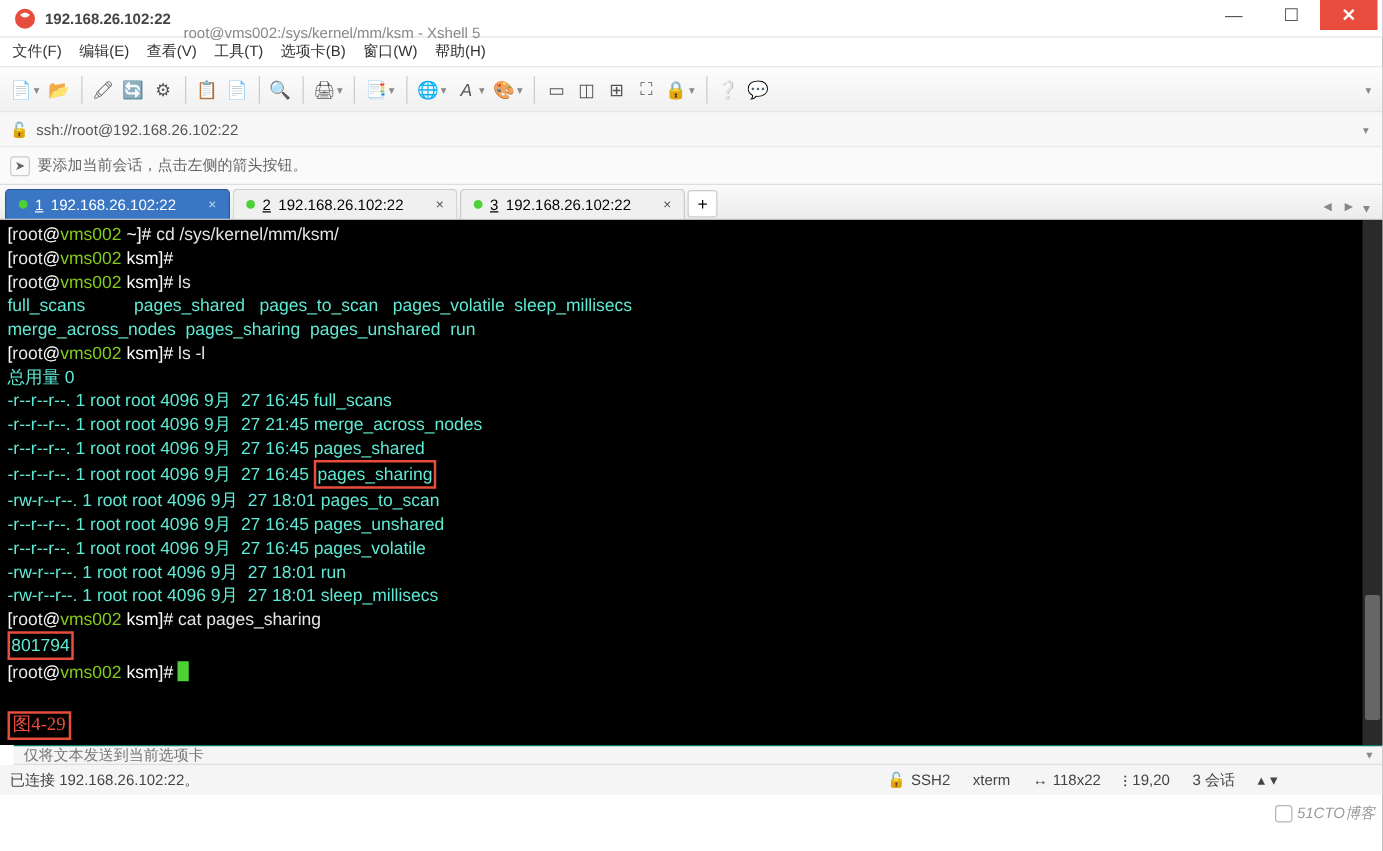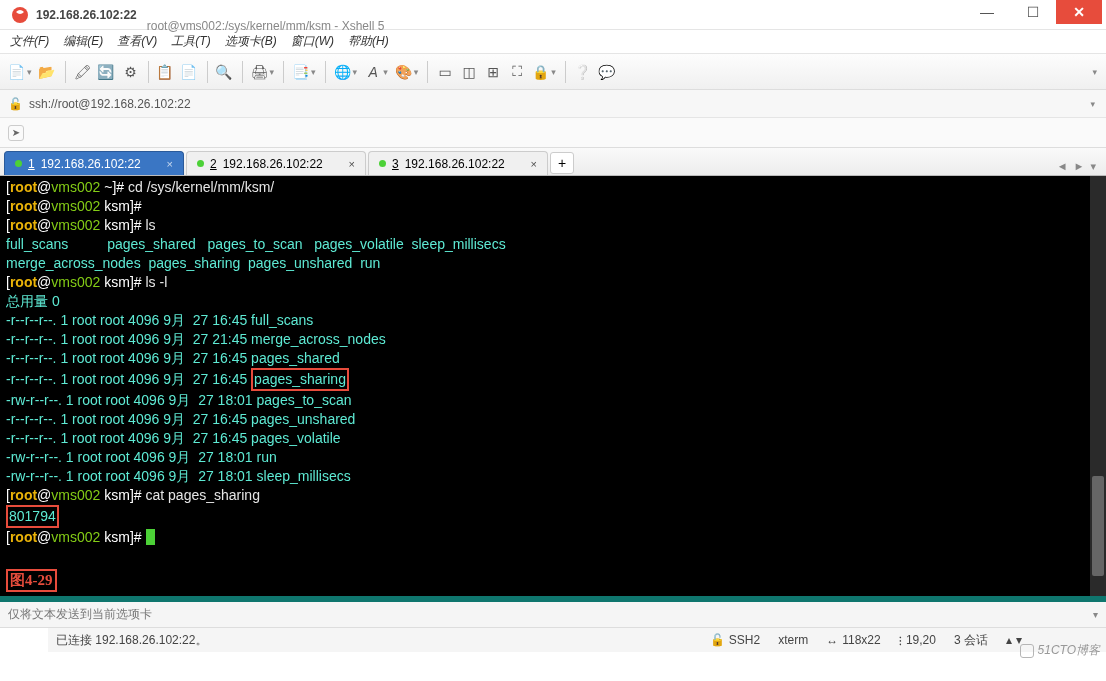--- a/index.html
+++ b/index.html
@@ -4,21 +4,21 @@
 <style>
 *{margin:0;padding:0;box-sizing:border-box;font-family:"Microsoft YaHei",Tahoma,sans-serif;}
 html,body{width:1106px;height:681px;overflow:hidden;background:#fff;}
 .titlebar{height:30px;background:#fff;display:flex;align-items:center;padding:0 4px;border-bottom:1px solid #e5e5e5;}
 .titlebar .logo{width:20px;height:20px;display:flex;align-items:center;justify-content:center;margin:0 6px;}
 .titlebar .title{font-size:12px;color:#444;flex:0 0 auto;font-weight:bold;margin-right:10px;}
 .titlebar .subtitle{font-size:12px;color:#888;flex:1;margin-top:23px;}
 .winbtns{display:flex;height:100%;}
 .winbtn{width:46px;height:24px;display:flex;align-items:center;justify-content:center;font-size:14px;color:#555;}
 .winbtn.close{background:#e74c3c;color:#fff;font-weight:bold;}
-.menubar{height:24px;display:flex;align-items:center;padding:0 10px;gap:14px;font-size:12px;color:#333;border-bottom:1px solid #e5e5e5;font-style:italic;}
+.menubar{height:24px;display:flex;align-items:center;padding:0 10px;gap:14px;font-size:12px;color:#333;border-bottom:1px solid #e5e5e5;}
 .menubar span{cursor:default;}
 .toolbar{height:36px;display:flex;align-items:center;padding:0 6px;gap:2px;border-bottom:1px solid #ddd;background:linear-gradient(#fdfdfd,#f0f0f0);}
 .tbtn{width:22px;height:22px;display:flex;align-items:center;justify-content:center;font-size:14px;color:#555;border-radius:3px;}
 .tsep{width:1px;height:22px;background:#ccc;margin:0 4px;}
 .tdrop{font-size:9px;color:#888;margin-left:-3px;margin-right:3px;}
 .addrbar{height:28px;display:flex;align-items:center;padding:0 8px;gap:6px;font-size:12px;color:#555;background:#f7f7f7;border-bottom:1px solid #e5e5e5;}
 .addrbar .lock{font-size:12px;color:#888;}
 .infobar{height:30px;display:flex;align-items:center;padding:0 8px;gap:6px;font-size:12px;color:#666;background:#fafafa;border-bottom:1px solid #ddd;}
 .infobar .arrow{width:16px;height:16px;border:1px solid #ccc;border-radius:3px;display:flex;align-items:center;justify-content:center;font-size:10px;}
 .tabbar{height:28px;display:flex;align-items:flex-end;background:linear-gradient(#fafafa,#ececec);border-bottom:1px solid #bbb;padding:0 4px;gap:2px;position:relative;}
@@ -28,33 +28,33 @@
 .tab .num{text-decoration:underline;}
 .tab .x{font-size:11px;margin-left:auto;opacity:.7;}
 .newtab{width:24px;height:22px;display:flex;align-items:center;justify-content:center;border:1px solid #ccc;background:#fff;font-size:14px;border-radius:3px;margin-bottom:1px;}
 .tabnav{margin-left:auto;display:flex;gap:2px;padding-right:4px;}
 .tabnav div{font-size:11px;color:#888;padding:2px;}
 .terminal{height:420px;background:#000;position:relative;font-family:Consolas,"Courier New",monospace;font-size:14px;line-height:19px;color:#e5e5e5;overflow:hidden;}
 .terminal .content{padding:2px 6px;white-space:pre;}
 .terminal .scrollbar{position:absolute;right:0;top:0;width:16px;height:100%;background:#2a2a2a;}
 .terminal .scrollbar .thumb{position:absolute;left:2px;right:2px;top:300px;height:100px;background:#666;border-radius:2px;}
 .prompt-open{color:#fff;}
-.prompt-user{color:#eab308;font-weight:bold;}
+.prompt-user{color:#e5e5e5;}
 .prompt-at{color:#fff;}
 .prompt-host{color:#84cc16;}
 .prompt-path{color:#fff;}
 .prompt-close{color:#fff;}
 .cmd{color:#e5e5e5;}
 .out{color:#5eead4;}
 .box-red{border:2px solid #e74c3c;padding:0 1px;display:inline-block;}
 .annotation{color:#e74c3c;font-family:"Microsoft YaHei";font-weight:bold;font-size:15px;position:absolute;}
 .cursor{display:inline-block;width:9px;height:16px;background:#4cd137;vertical-align:text-bottom;}
-.fig-label{position:absolute;bottom:4px;left:6px;color:#e74c3c;font-weight:bold;font-family:"Microsoft YaHei";font-size:15px;border:2px solid #e74c3c;padding:0 2px;}
-.sendbar{height:32px;background:#f5f5f5;border-top:6px solid #0f766e;border-bottom:1px solid #ddd;display:flex;align-items:center;padding:0 8px;font-size:12px;color:#777;}
-.statusbar{height:24px;background:#f5f5f5;display:flex;align-items:center;padding:0 8px;font-size:12px;color:#444;gap:18px;margin-left:48px;}
+.fig-label{position:absolute;bottom:4px;left:6px;color:#e74c3c;font-weight:normal;font-family:"Microsoft YaHei";font-size:15px;border:2px solid #e74c3c;padding:0 2px;}
+.sendbar{height:16px;background:#f5f5f5;border-top:1px solid #0f766e;border-bottom:1px solid #ddd;display:flex;align-items:center;padding:0 8px;font-size:12px;color:#777;margin-left:11px;}
+.statusbar{height:24px;background:#f5f5f5;display:flex;align-items:center;padding:0 8px;font-size:12px;color:#444;gap:18px;}
 .statusbar .left{flex:1;}
 .statusbar .seg{display:flex;align-items:center;gap:4px;}
 .watermark{position:absolute;right:6px;bottom:22px;color:#888;font-size:12px;opacity:.85;font-style:italic;display:flex;align-items:center;gap:4px;}
 .watermark .wmlogo{width:14px;height:14px;border:1px solid #aaa;border-radius:3px;display:inline-block;}
 </style>
 </head>
 <body>
 
 <div class="titlebar">
   <div class="logo">
@@ -126,20 +126,21 @@
 
 <div class="addrbar">
   <span class="lock">🔓</span>
   <span>ssh://root@192.168.26.102:22</span>
   <div style="flex:1"></div>
   <span class="tdrop">▾</span>
 </div>
 
 <div class="infobar">
   <div class="arrow">➤</div>
+  <span>要添加当前会话，点击左侧的箭头按钮。</span>
 </div>
 
 <div class="tabbar">
   <div id="tabs-container" style="display:flex;gap:2px;align-items:flex-end;">
       <div class="tab active">
         <span class="dot"></span>
         <span class="num">1</span>
         <span>192.168.26.102:22</span>
         <span class="x">×</span>
       </div>

